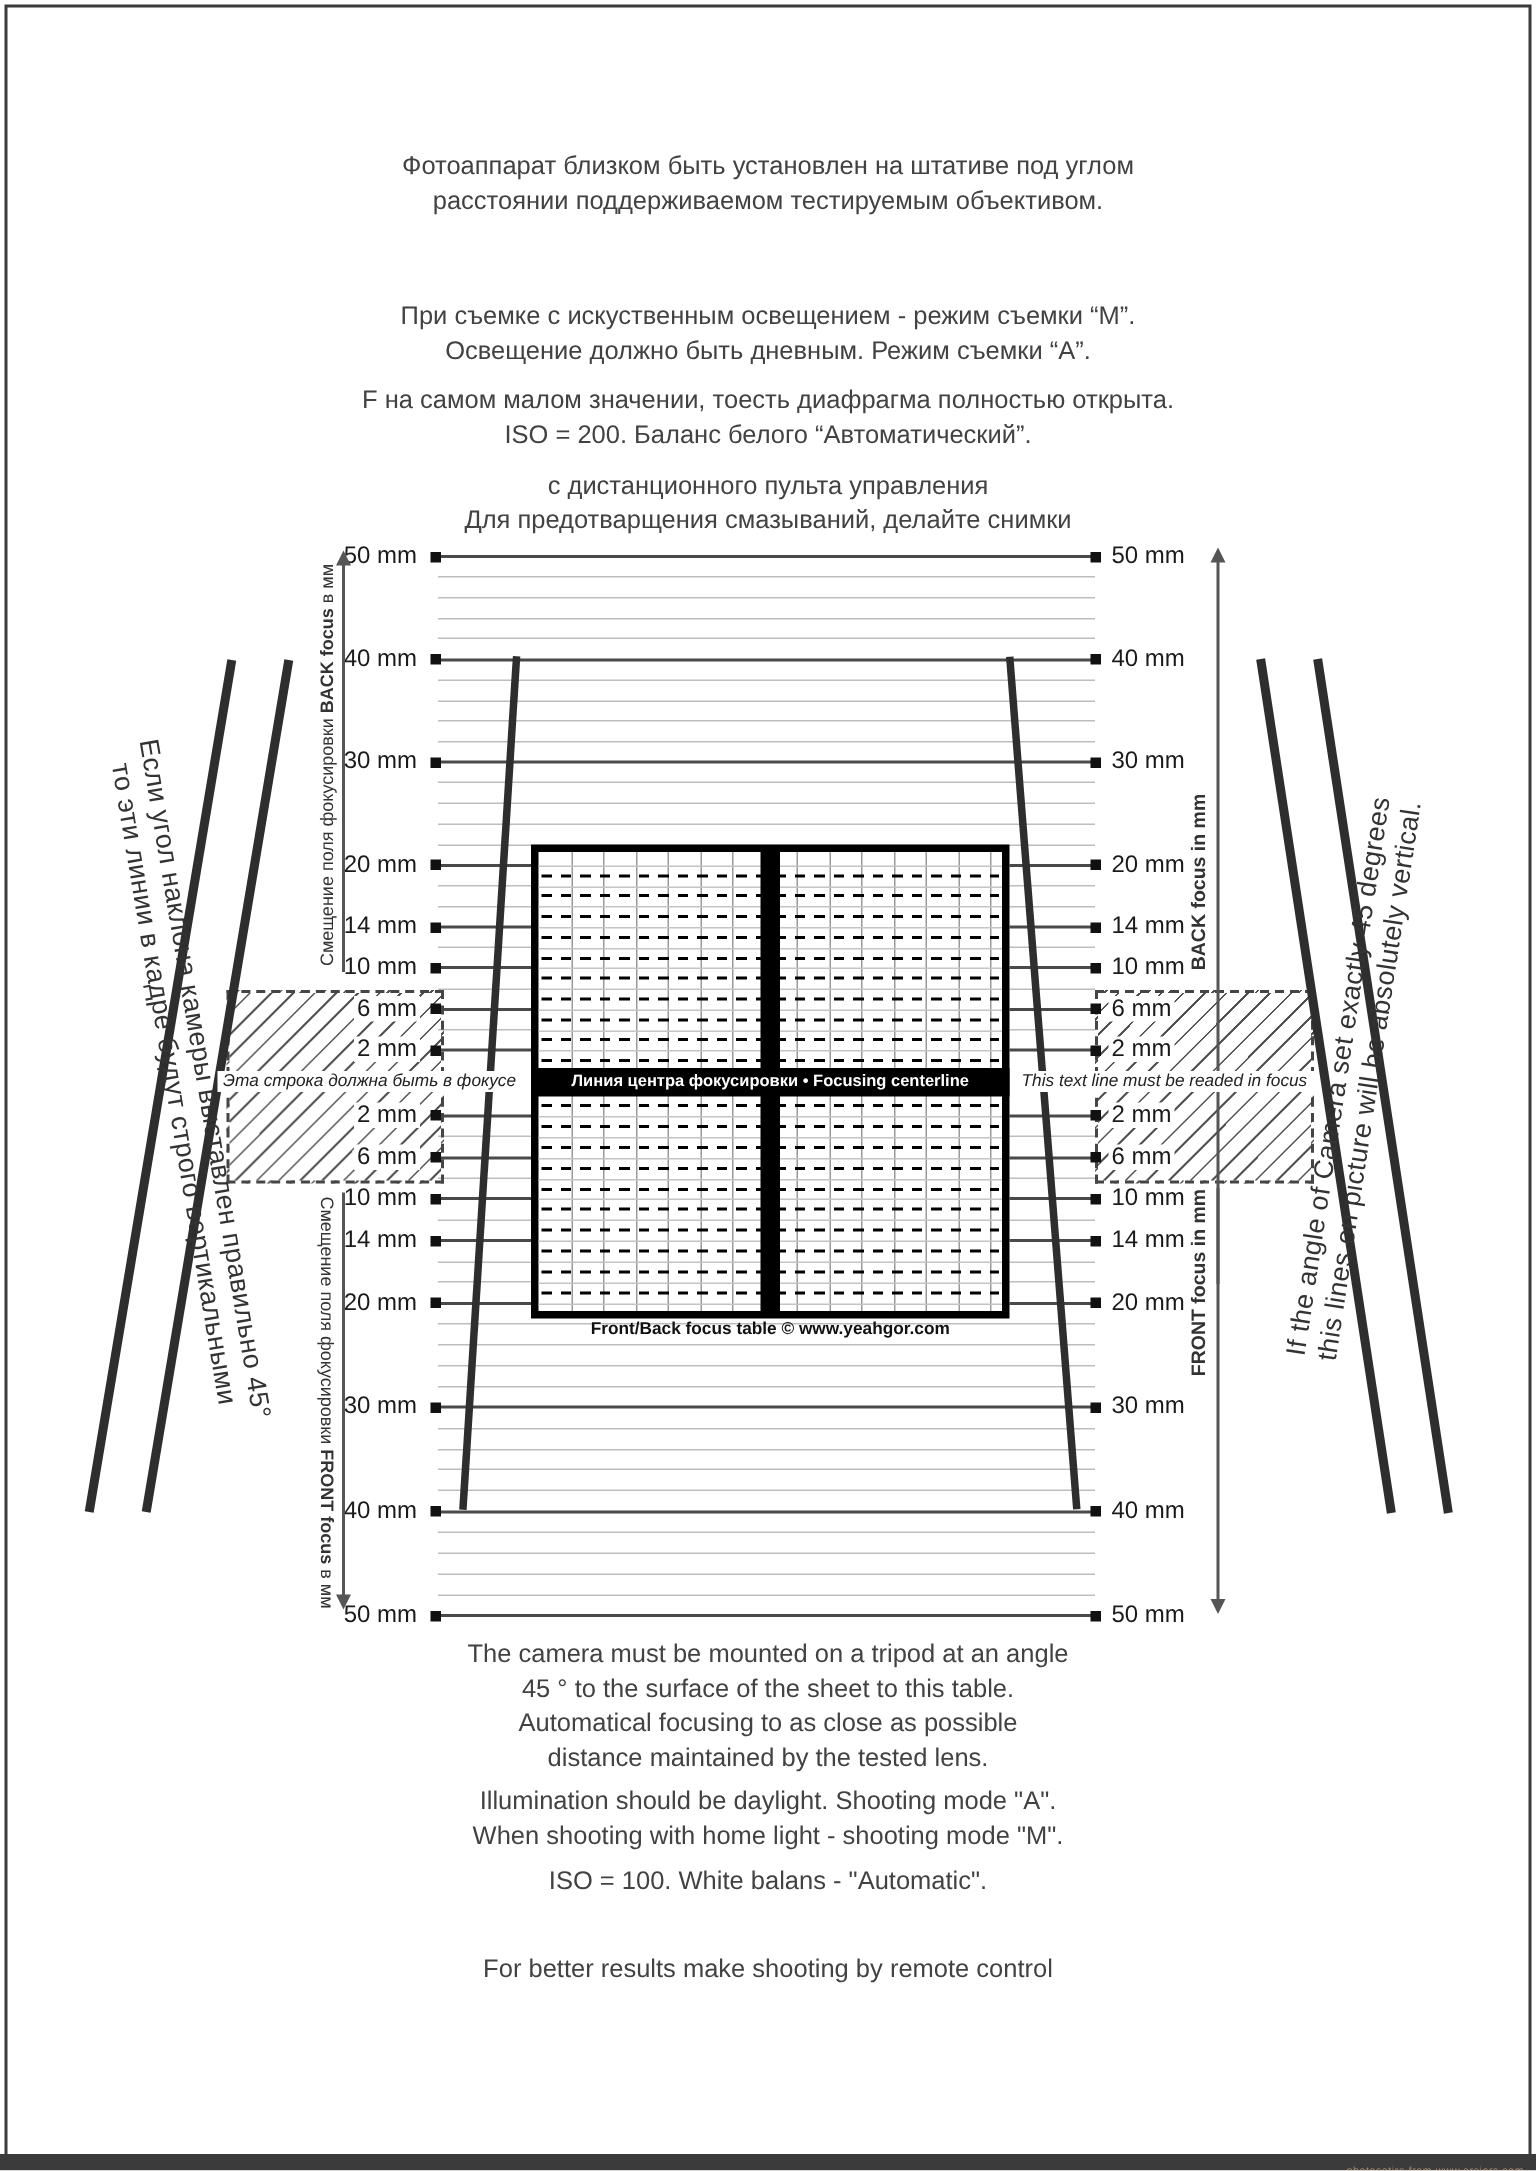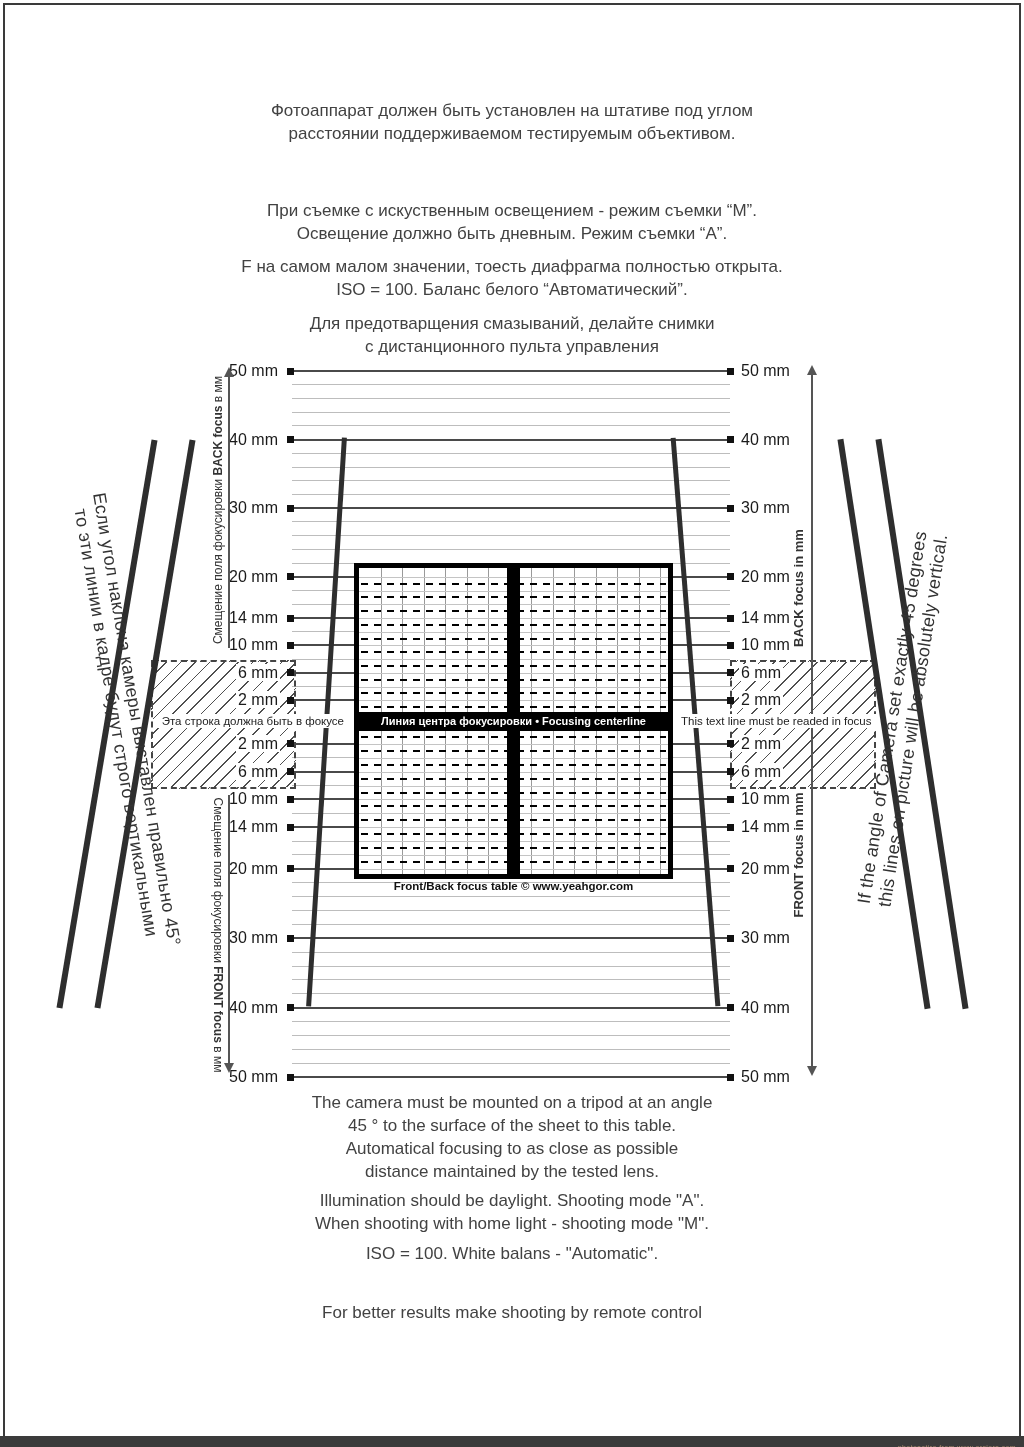--- a/index.html
+++ b/index.html
@@ -20,55 +20,55 @@
          background:repeating-linear-gradient(135deg,rgba(255,255,255,0) 0 9px,#4f4f4f 9px 10.2px);}
   .diag{position:absolute;background:#2e2e2e;}
   .vline{position:absolute;width:1px;background:#9a9a9a;}
   .bthin{position:absolute;height:1px;background:#c4c4c4;}
   .bdash{position:absolute;height:2px;background:repeating-linear-gradient(90deg,#000 0 7px,rgba(0,0,0,0) 7px 13px);}
   #cbox{position:absolute;left:354px;top:563px;width:319px;height:316px;border:5px solid #000;background:#fff;box-sizing:border-box;}
   #vbar{position:absolute;left:507px;top:568px;width:13px;height:306px;background:#000;}
   #hbar{position:absolute;left:354px;top:712px;width:319px;height:19px;background:#000;color:#fff;
         font-size:11px;font-weight:bold;text-align:center;line-height:19px;white-space:nowrap;}
   #caption{position:absolute;left:354px;top:880px;width:319px;text-align:center;font-size:11.5px;font-weight:bold;color:#111;}
-  .focus-text{position:absolute;top:713px;font-size:11.5px;color:#222;height:17px;line-height:17px;white-space:nowrap;}
+  .focus-text{position:absolute;top:713px;font-size:11.5px;color:#222;height:17px;line-height:17px;white-space:nowrap;font-style:italic;}
   .focus-text span{background:#fff;padding:1px 4px;}
   .arrowline{position:absolute;width:2px;background:#555;}
   .ah{position:absolute;width:0;height:0;border-left:5px solid transparent;border-right:5px solid transparent;}
   .ah-up{border-bottom:10px solid #555;}
   .ah-down{border-top:10px solid #555;}
   .axis{position:absolute;text-align:center;white-space:nowrap;color:#333;font-size:12px;height:16px;line-height:16px;}
   .axis .b{font-weight:bold;}
   .axis-en{font-weight:bold;font-size:13px;color:#333;}
   .diagtext{position:absolute;width:560px;text-align:center;font-size:18px;line-height:21px;color:#333;letter-spacing:0.3px;}
   #a4{position:absolute;left:875px;top:1342px;width:130px;text-align:center;font-size:48px;color:#3a3a3a;}
   #strip{position:absolute;left:0;bottom:0;width:100%;height:11px;background:#3b3b3b;text-align:right;}
   #strip span{font-size:7px;line-height:11px;color:#a98a6d;padding-right:8px;filter:blur(0.5px);letter-spacing:0.4px;}
 </style>
 </head>
 <body>
 
 <div id="page">
   <div id="frame"></div>
 
   <div class="para" style="top:99px;">
-      <div><span>Фотоаппарат должен быть установлен на штативе </span><span class="b">под углом</span></div>
+      <div><span>Фотоаппарат близком быть установлен на штативе </span><span class="b">под углом</span></div>
       <div><span>расстоянии поддерживаемом тестируемым объективом.</span></div>
     </div>
   <div class="para" style="top:199px;">
       <div><span>При съемке с искуственным освещением - режим съемки “М”.</span></div>
       <div><span>Освещение должно быть дневным. </span><span class="b">Режим съемки “А”.</span></div>
     </div>
   <div class="para" style="top:255px;">
       <div><span class="b">F на самом малом значении,</span><span> тоесть диафрагма полностью открыта.</span></div>
-      <div><span class="b">ISO = 100. Баланс белого “Автоматический”.</span></div>
+      <div><span class="b">ISO = 200. Баланс белого “Автоматический”.</span></div>
     </div>
   <div class="para" style="top:312px;">
+      <div><span>с дистанционного пульта управления</span></div>
       <div><span>Для предотварщения смазываний, делайте снимки</span></div>
-      <div><span>с дистанционного пульта управления</span></div>
     </div>
 
   <div id="gridlines">
       <div class="gridline gridline-dark" style="left: 292px; top: 699.3px; width: 438px;"></div>
       <div class="gridline" style="left: 292px; top: 686.1px; width: 438px;"></div>
       <div class="gridline gridline-dark" style="left: 292px; top: 671.8px; width: 438px;"></div>
       <div class="gridline" style="left: 292px; top: 658.6px; width: 438px;"></div>
       <div class="gridline gridline-dark" style="left: 292px; top: 644.4px; width: 438px;"></div>
       <div class="gridline" style="left: 292px; top: 631.2px; width: 438px;"></div>
       <div class="gridline gridline-dark" style="left: 292px; top: 617px; width: 438px;"></div>

